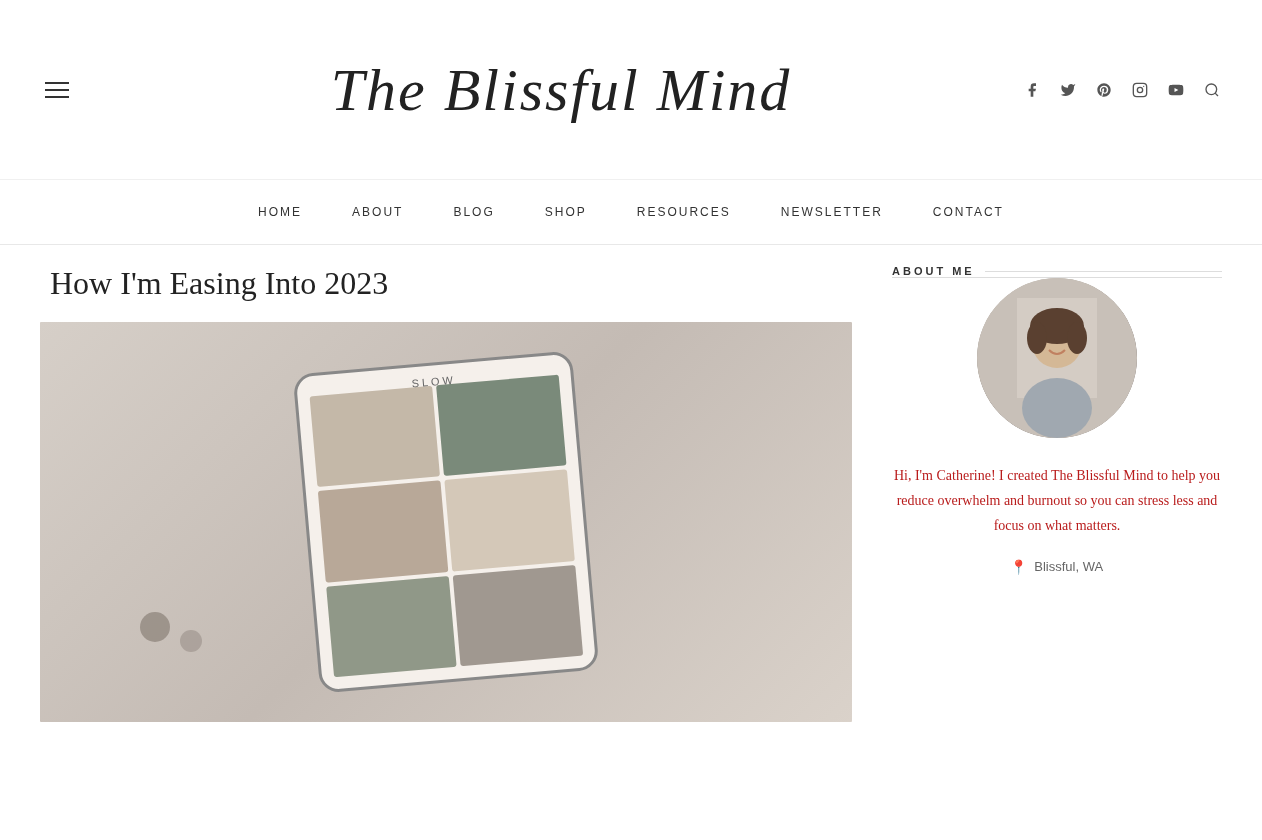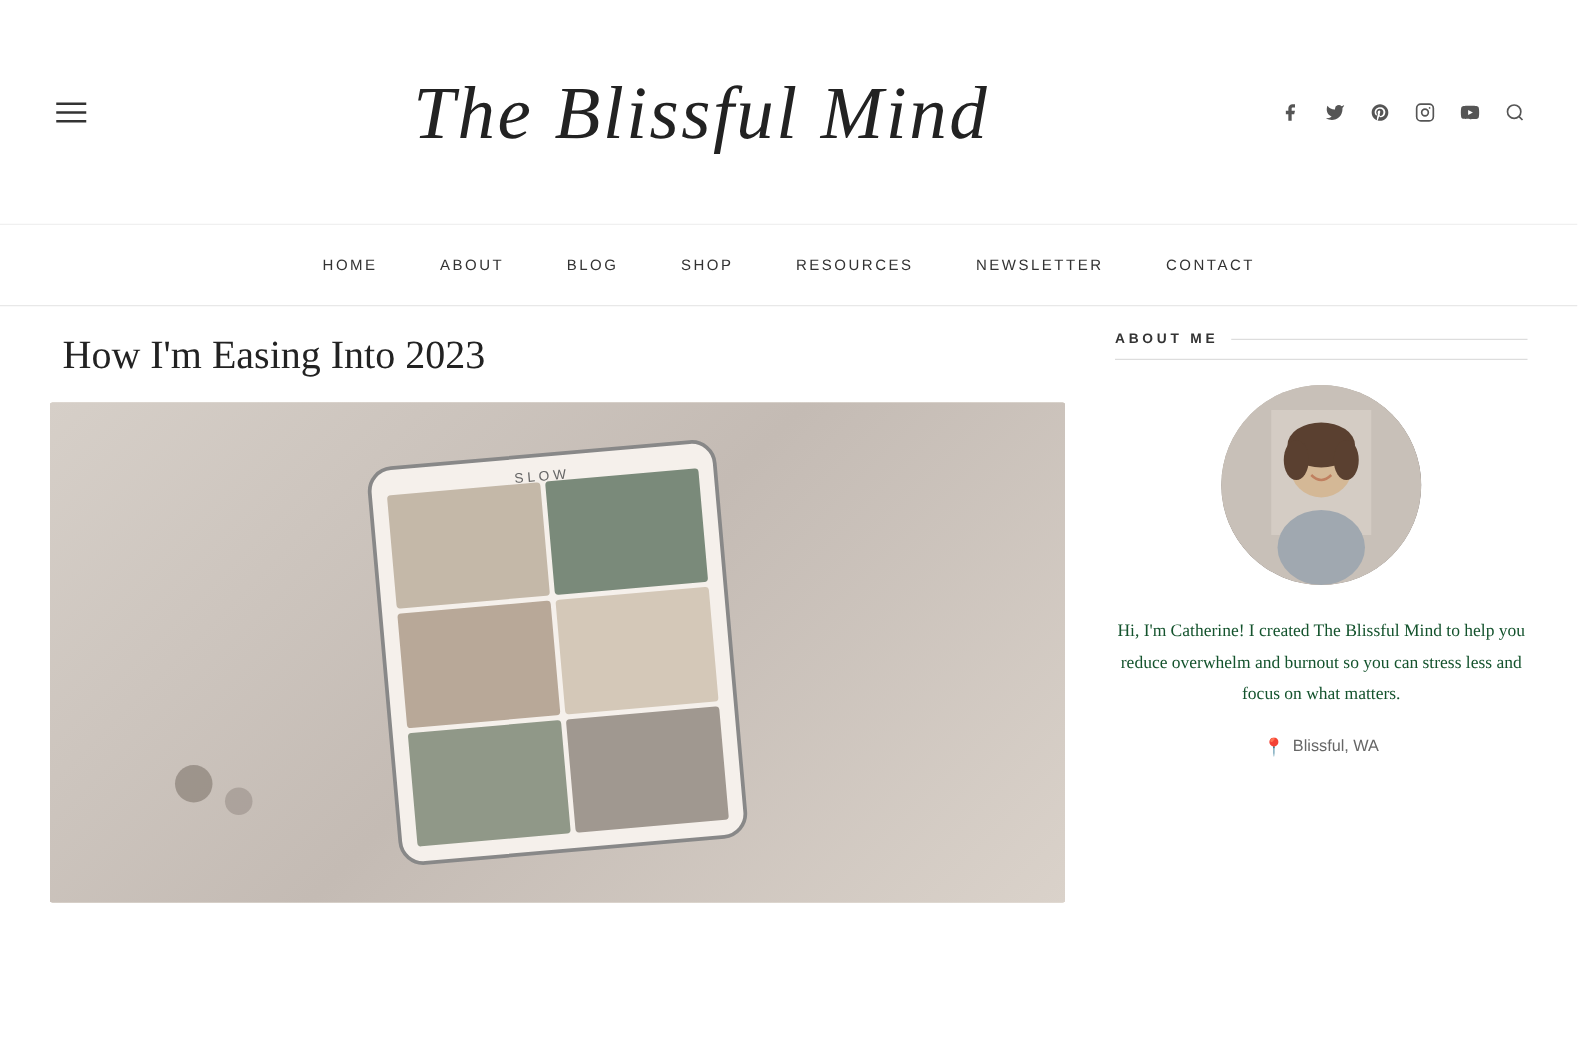--- a/index.html
+++ b/index.html
@@ -197,22 +197,20 @@
       flex-shrink: 0;
     }
 
     .sidebar-section-title {
       font-family: Arial, sans-serif;
       font-size: 11px;
       font-weight: 700;
       letter-spacing: 3px;
       text-transform: uppercase;
       color: #333;
-      margin-bottom: 20px;
-      padding-bottom: 10px;
       border-bottom: 1px solid #ddd;
       display: flex;
       align-items: center;
       gap: 10px;
     }
 
     .sidebar-section-title::after {
       content: '';
       flex: 1;
       height: 1px;
@@ -238,21 +236,21 @@
       border-radius: 50%;
       display: flex;
       align-items: center;
       justify-content: center;
     }
 
     .about-me-bio {
       font-family: Georgia, serif;
       font-size: 14px;
       line-height: 1.8;
-      color: #14532d;
+      color: #b91c1c;
       text-align: center;
       margin-bottom: 20px;
     }
 
     .about-me-location {
       display: flex;
       align-items: center;
       justify-content: center;
       gap: 6px;
       font-family: Arial, sans-serif;

